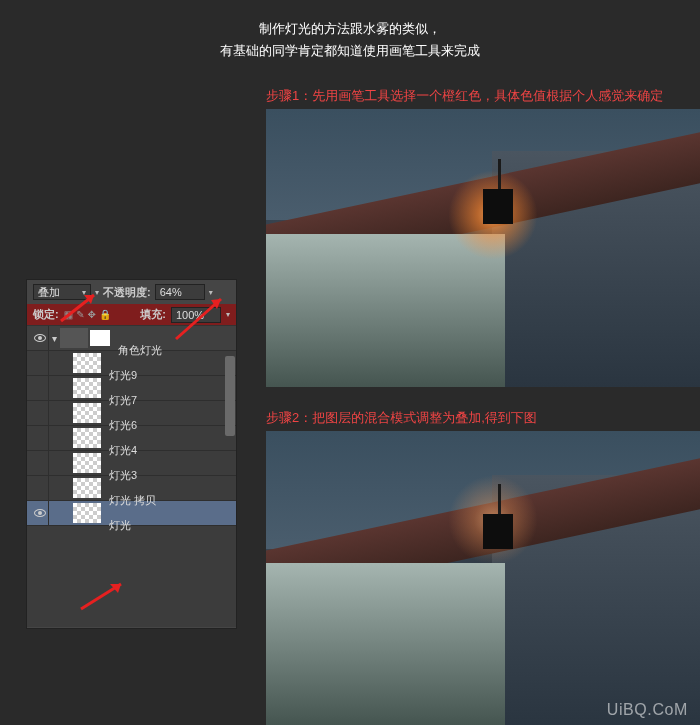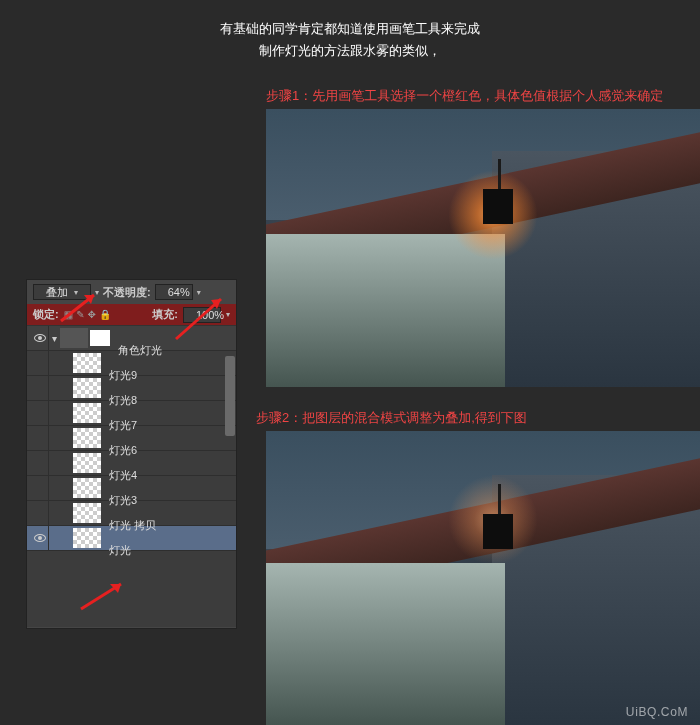--- a/index.html
+++ b/index.html
@@ -68,28 +68,28 @@
   padding: 4px 6px;
   gap: 5px;
   background: #7f1d1d;
   height: 22px;
   border-bottom: 1px solid #333;
 }
 .dropdown {
   height: 16px;
   background: #3c3c3c;
   border: 1px solid #222;
-  padding: 0 12px;
+  padding: 0 4px;
   color: #ddd;
   display: flex;
   align-items: center;
   justify-content: space-between;
 }
 .dropdown-sm { width: 58px; }
-.dropdown-val { width: 38px; }
+.dropdown-val { width: 50px; }
 .chev { font-size: 8px; color: #bbb; }
 .label-txt { color: #ccc; font-size: 11px; font-weight: bold; }
 .lock-icons { display: flex; gap: 3px; }
 .lock-icons span { color: #999; font-size: 10px; }
 .layer-scroll {
   height: 301px;
   overflow-y: hidden;
   background: #3c3c3c;
   position: relative;
 }
@@ -126,51 +126,51 @@
   position: absolute;
   pointer-events: none;
 }
 .arrow-line { stroke: #e62020; stroke-width: 3; fill: none; }
 .arrow-head { fill: #e62020; }
 
 .watermark {
   position: absolute;
   right: 12px;
   bottom: 6px;
-  font-size: 12px;
+  font-size: 16px;
   color: rgba(255,255,255,0.55);
   font-family: Arial, sans-serif;
   letter-spacing: 0.6px;
 }
 </style>
 </head>
 <body>
 
 <div class="header-text">
+  <div>制作灯光的方法跟水雾的类似，</div>
   <div>有基础的同学肯定都知道使用画笔工具来完成</div>
-  <div>制作灯光的方法跟水雾的类似，</div>
 </div>
 
 <div class="content">
 
   <div class="step-label" style="left:266px; top:0px;">步骤1：先用画笔工具选择一个橙红色，具体色值根据个人感觉来确定</div>
 
   <div class="image-box image-1">
     <div class="sky"></div>
     <div class="building-right"></div>
     <div class="roof"></div>
     <div class="wall"></div>
     <div class="glow"></div>
     <div class="lamp">
       <div class="lamp-post"></div>
         <div class="lamp-body"></div>
     </div>
   </div>
 
-  <div class="step-label" style="left:256px; top:322px;">步骤2：把图层的混合模式调整为叠加,得到下图</div>
+  <div class="step-label" style="left:266px; top:322px;">步骤2：把图层的混合模式调整为叠加,得到下图</div>
 
   <div class="image-box image-2">
     <div class="sky"></div>
     <div class="building-right"></div>
     <div class="roof"></div>
     <div class="wall"></div>
     <div class="glow2"></div>
     <div class="lamp">
       <div class="lamp-post"></div>
         <div class="lamp-body"></div>
@@ -219,26 +219,20 @@
           <div class="layer-row">
             <div class="vis-col"></div>
             <div class="indent"></div>
             <div class="thumb"></div>
             <span class="layer-name">灯光9</span>
           </div>
           <div class="layer-row">
             <div class="vis-col"></div>
             <div class="indent"></div>
             <div class="thumb"></div>
-            <span class="layer-name">灯光8</span>
-          </div>
-          <div class="layer-row">
-            <div class="vis-col"></div>
-            <div class="indent"></div>
-            <div class="thumb"></div>
             <span class="layer-name">灯光7</span>
           </div>
           <div class="layer-row">
             <div class="vis-col"></div>
             <div class="indent"></div>
             <div class="thumb"></div>
             <span class="layer-name">灯光6</span>
           </div>
           <div class="layer-row">
             <div class="vis-col"></div>

